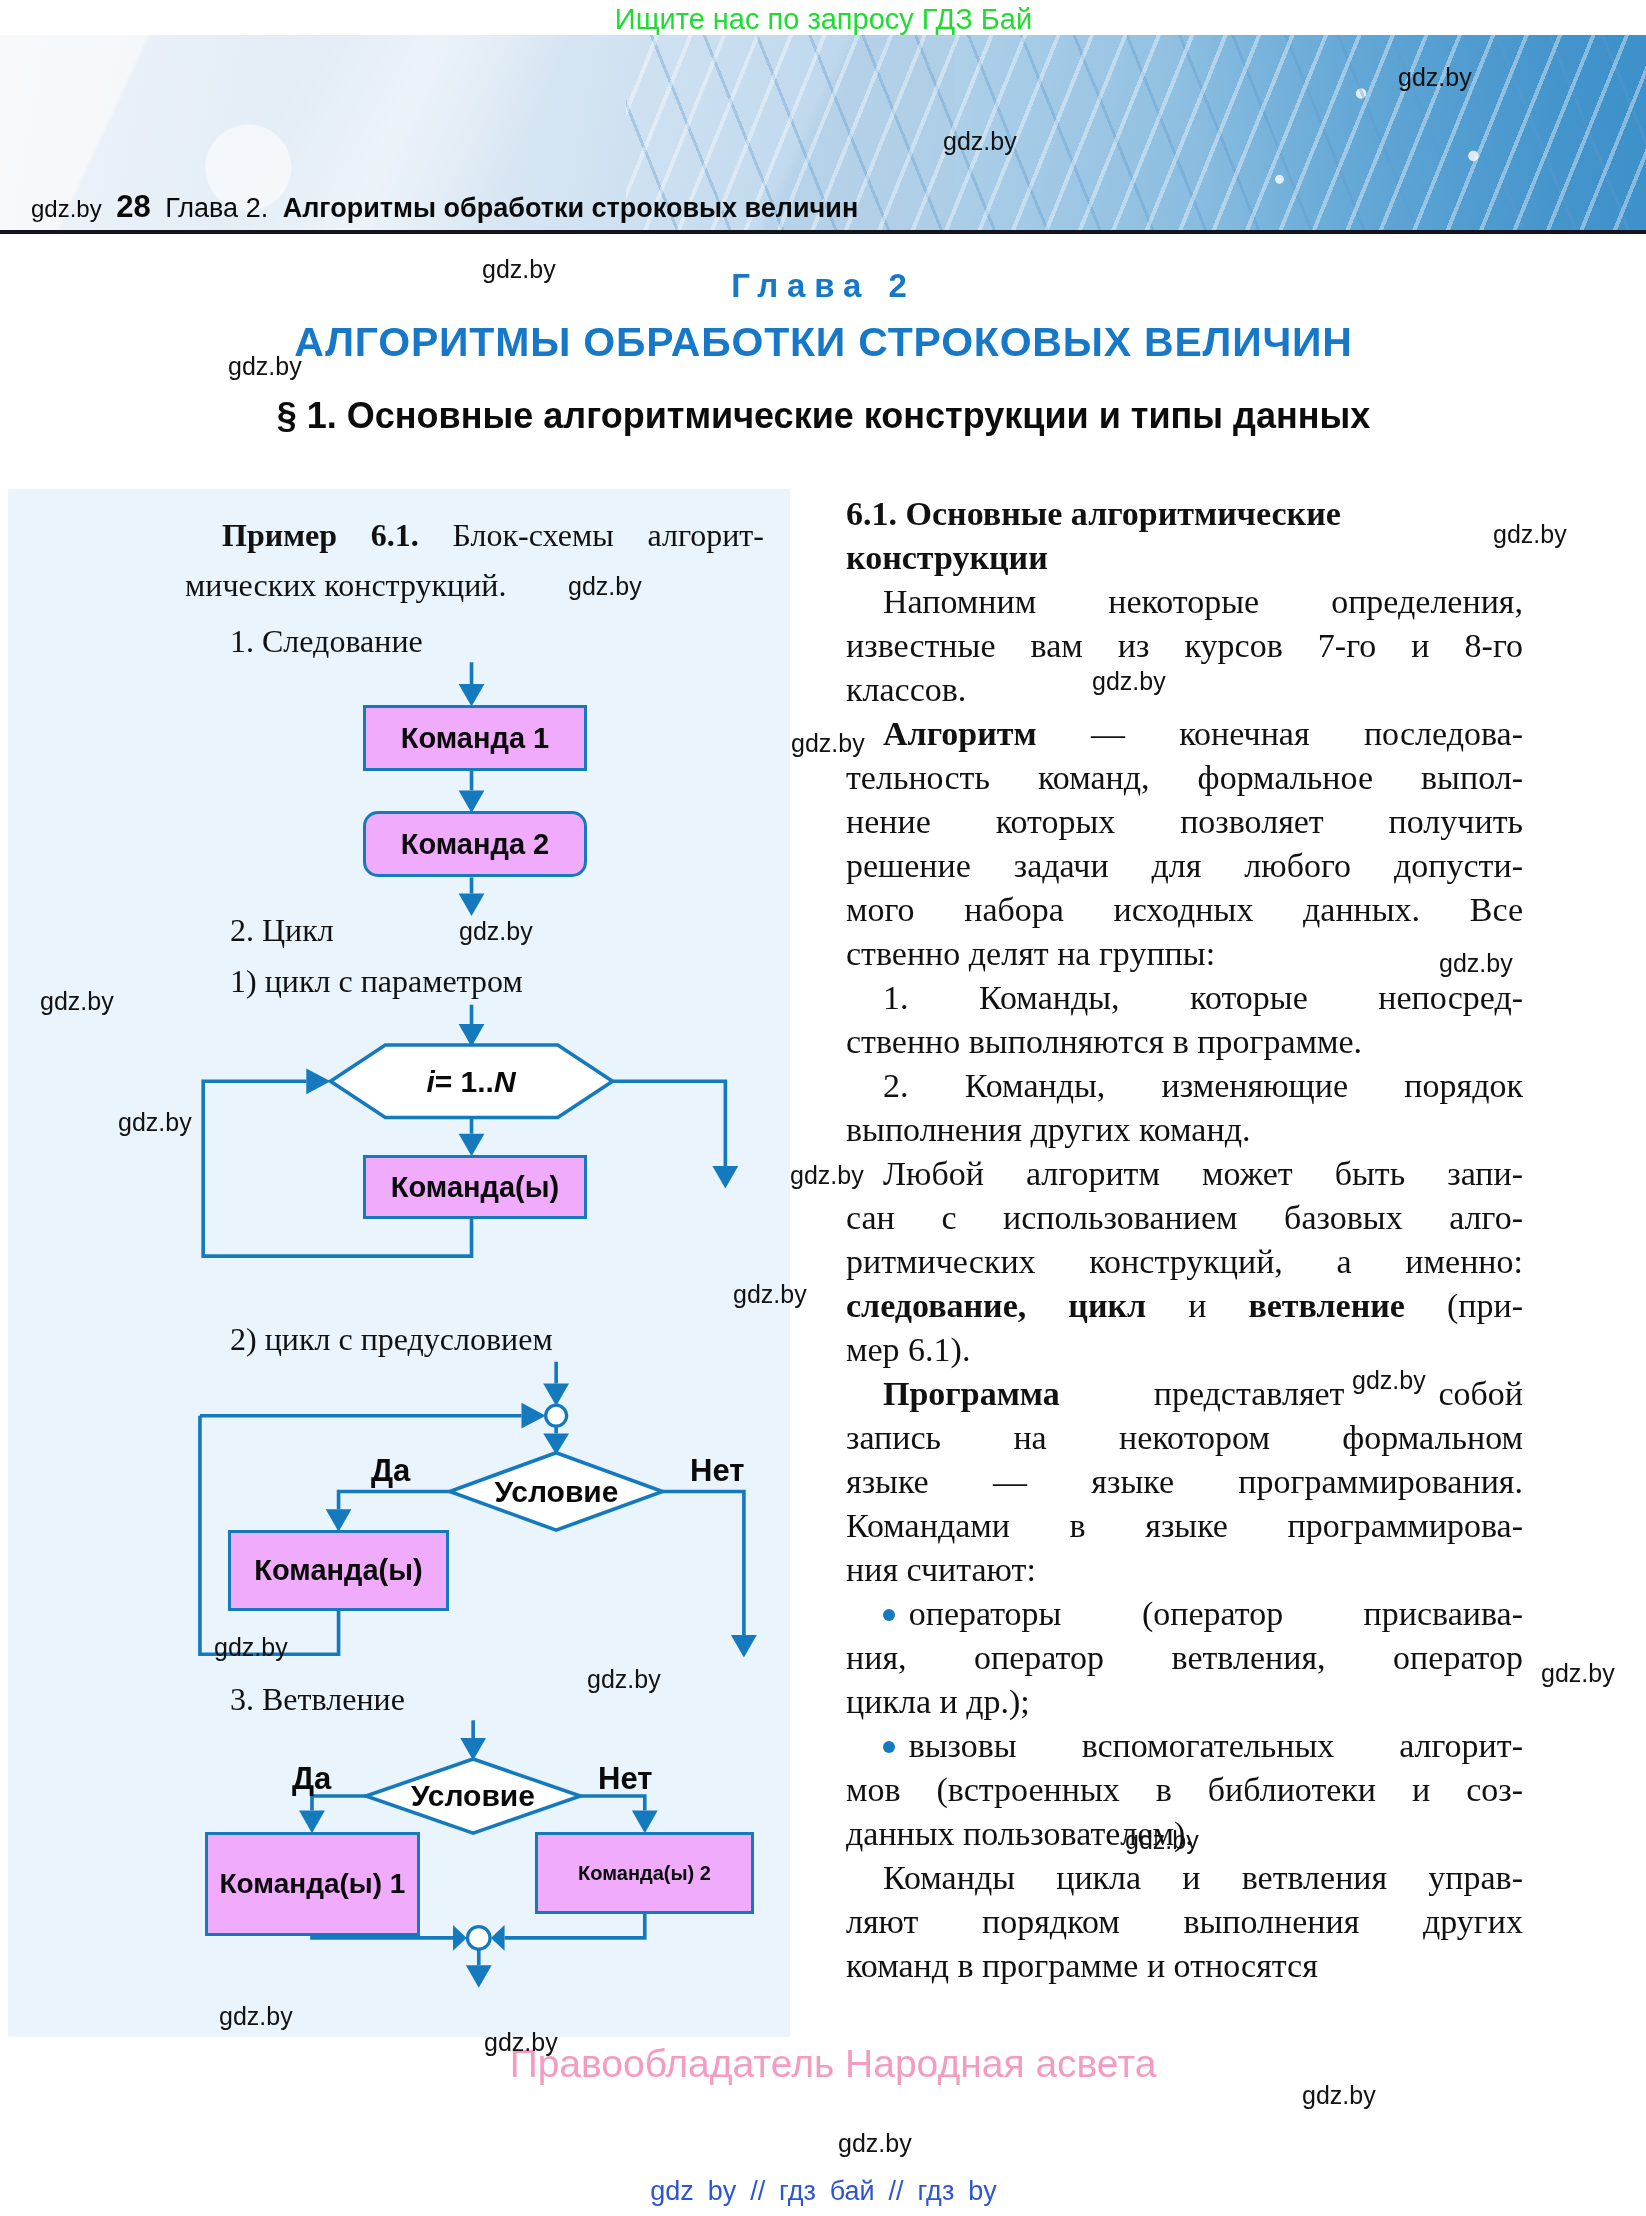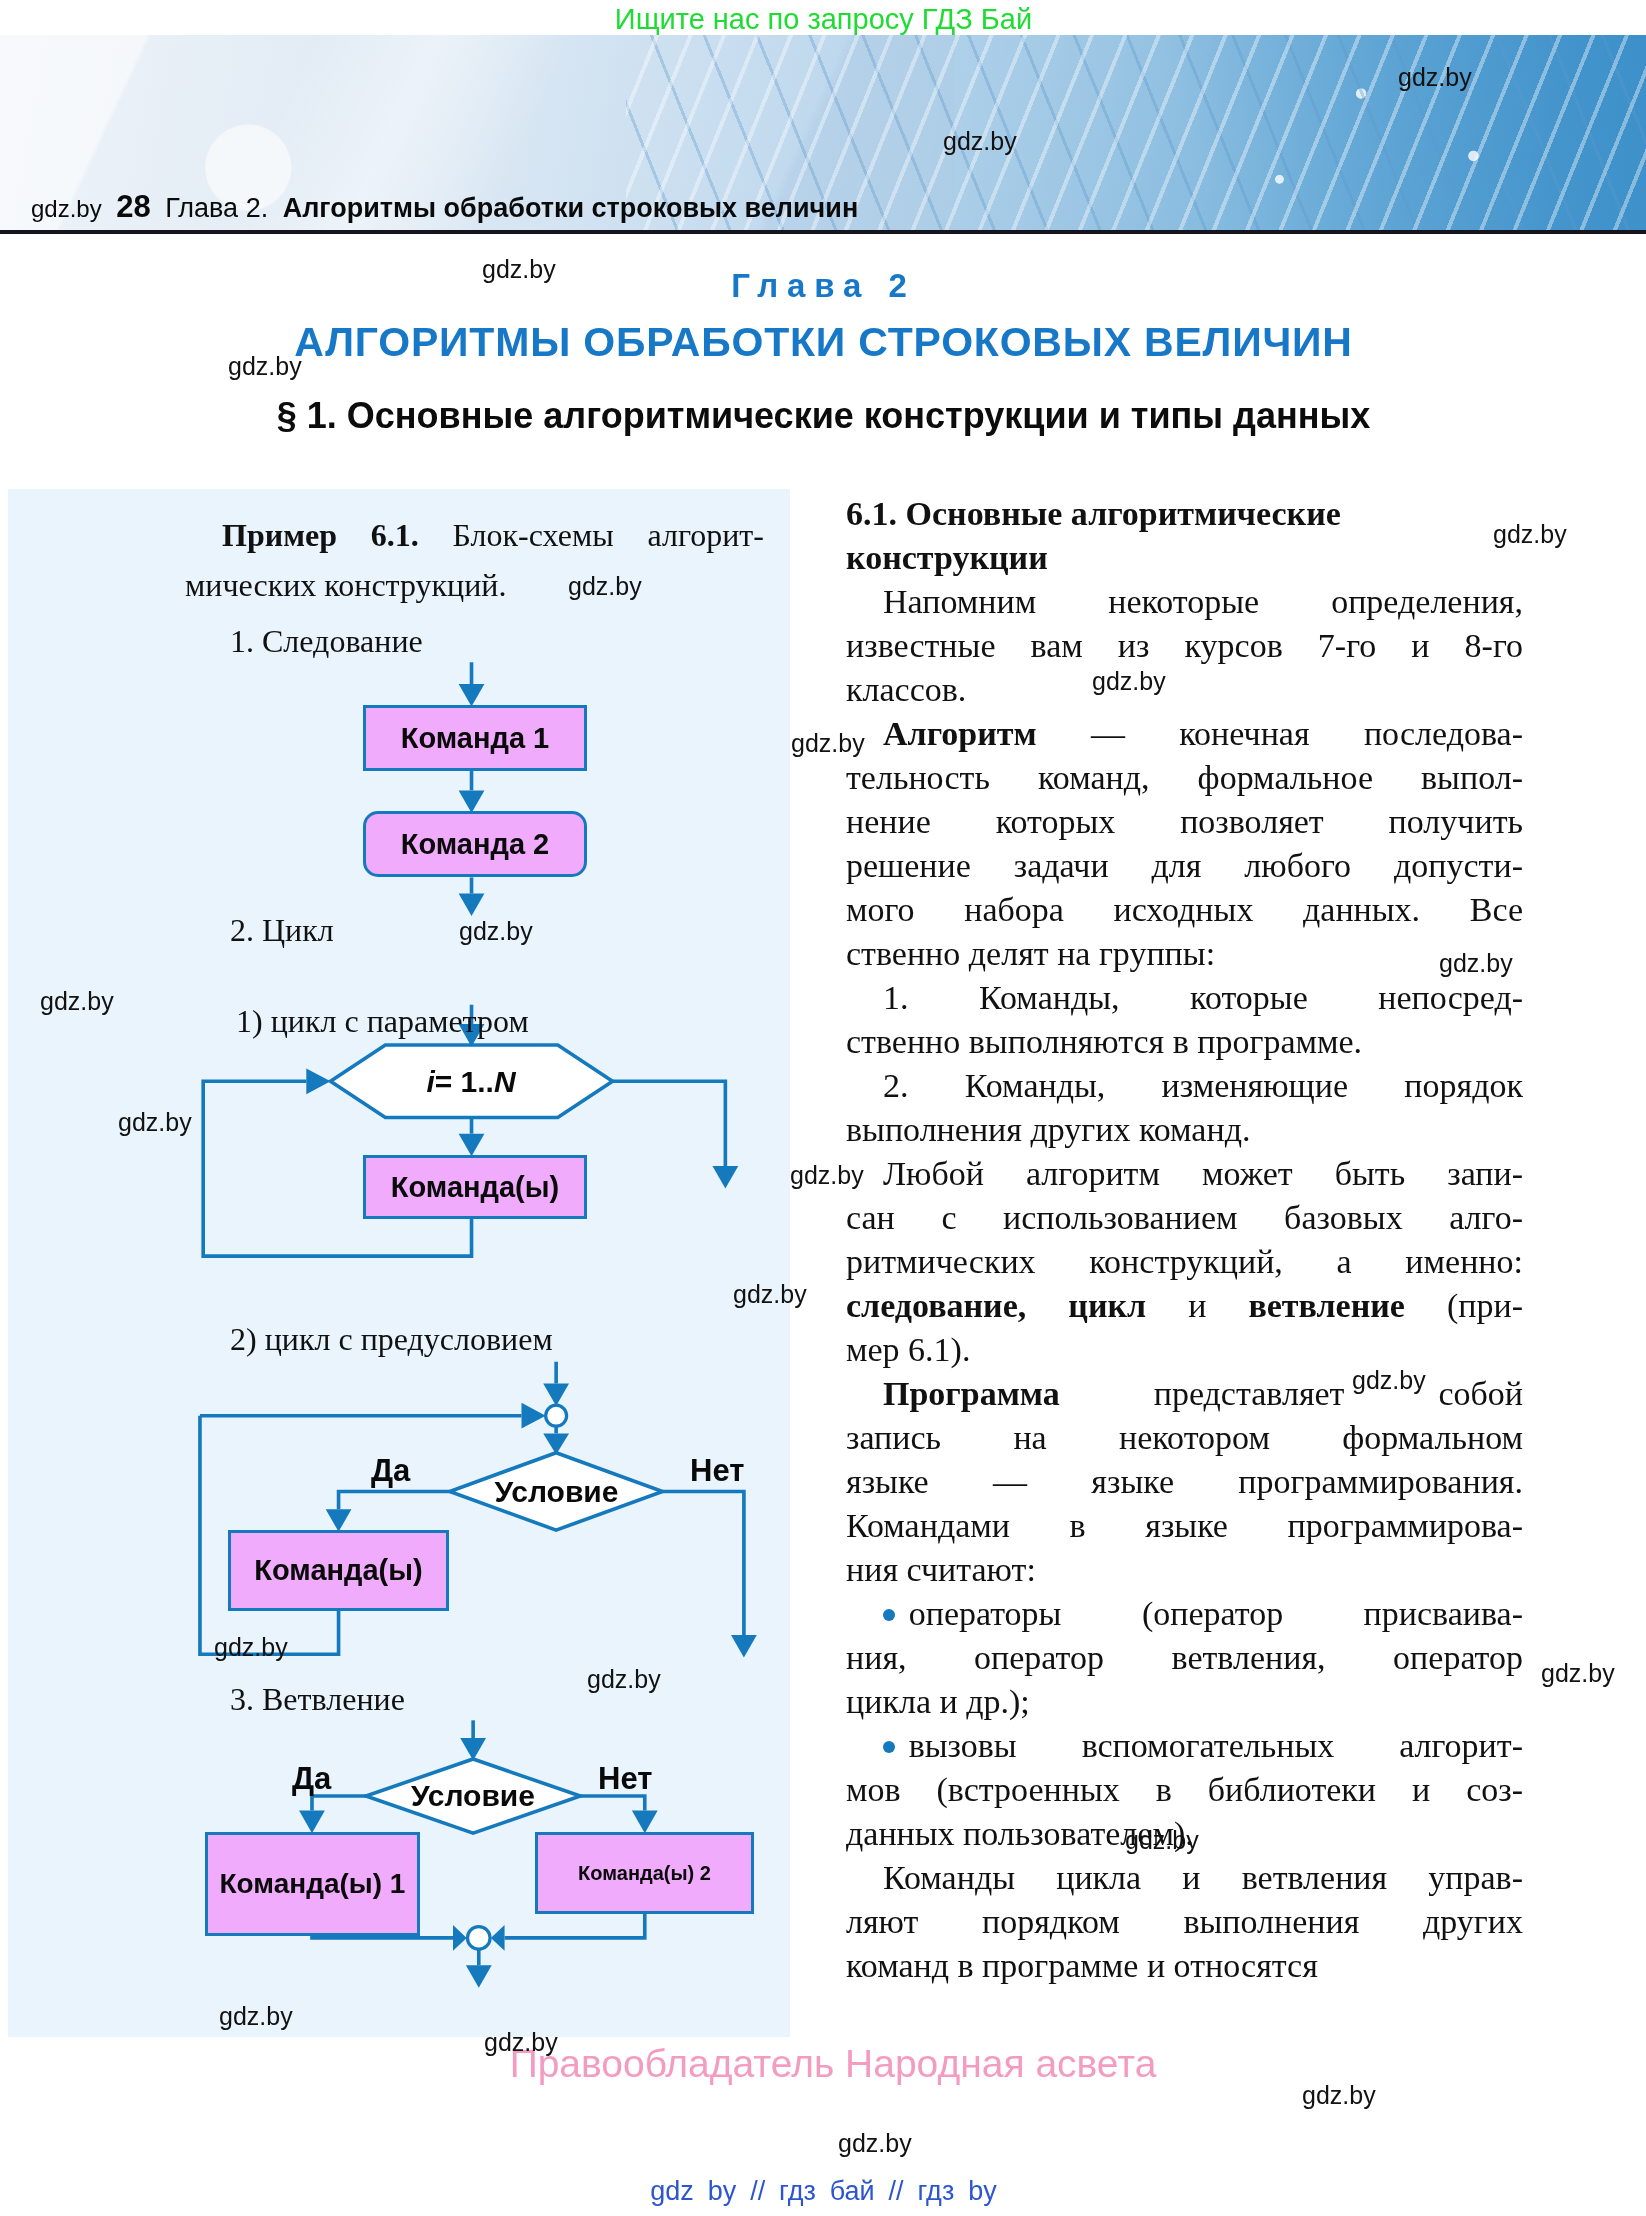--- a/index.html
+++ b/index.html
@@ -195,21 +195,21 @@
         <div class="ln just ind"><b>Пример 6.1.</b> Блок-схемы алгорит-</div>
         <div class="ln">мических конструкций.</div>
       </div>
 
     <div class="ptxt" style="left:222px;top:127px;">1. Следование</div>
 
     <div class="fc-box" style="left:355px;top:216px;width:224px;height:66px;">Команда 1</div>
     <div class="fc-box" style="left:355px;top:322px;width:224px;height:66px;border-radius:15px;">Команда 2</div>
 
     <div class="ptxt" style="left:222px;top:416px;">2. Цикл</div>
-    <div class="ptxt" style="left:228px;top:467px;margin-top:40px;">1) цикл с параметром</div>
+    <div class="ptxt" style="left:222px;top:467px;">1) цикл с параметром</div>
 
     <div class="fc-text" style="left:322px;top:556px;width:282px;height:73px;"><i>i</i> = 1..<i>N</i></div>
     <div class="fc-box" style="left:355px;top:666px;width:224px;height:64px;">Команда(ы)</div>
 
     <div class="ptxt" style="left:222px;top:825px;">2) цикл с предусловием</div>
 
     <div class="fc-text" style="left:442px;top:964px;width:213px;height:77px;">Условие</div>
     <div class="fc-label" style="left:363px;top:964px;">Да</div>
     <div class="fc-label" style="left:682px;top:964px;">Нет</div>
     <div class="fc-box" style="left:220px;top:1041px;width:221px;height:81px;">Команда(ы)</div>

